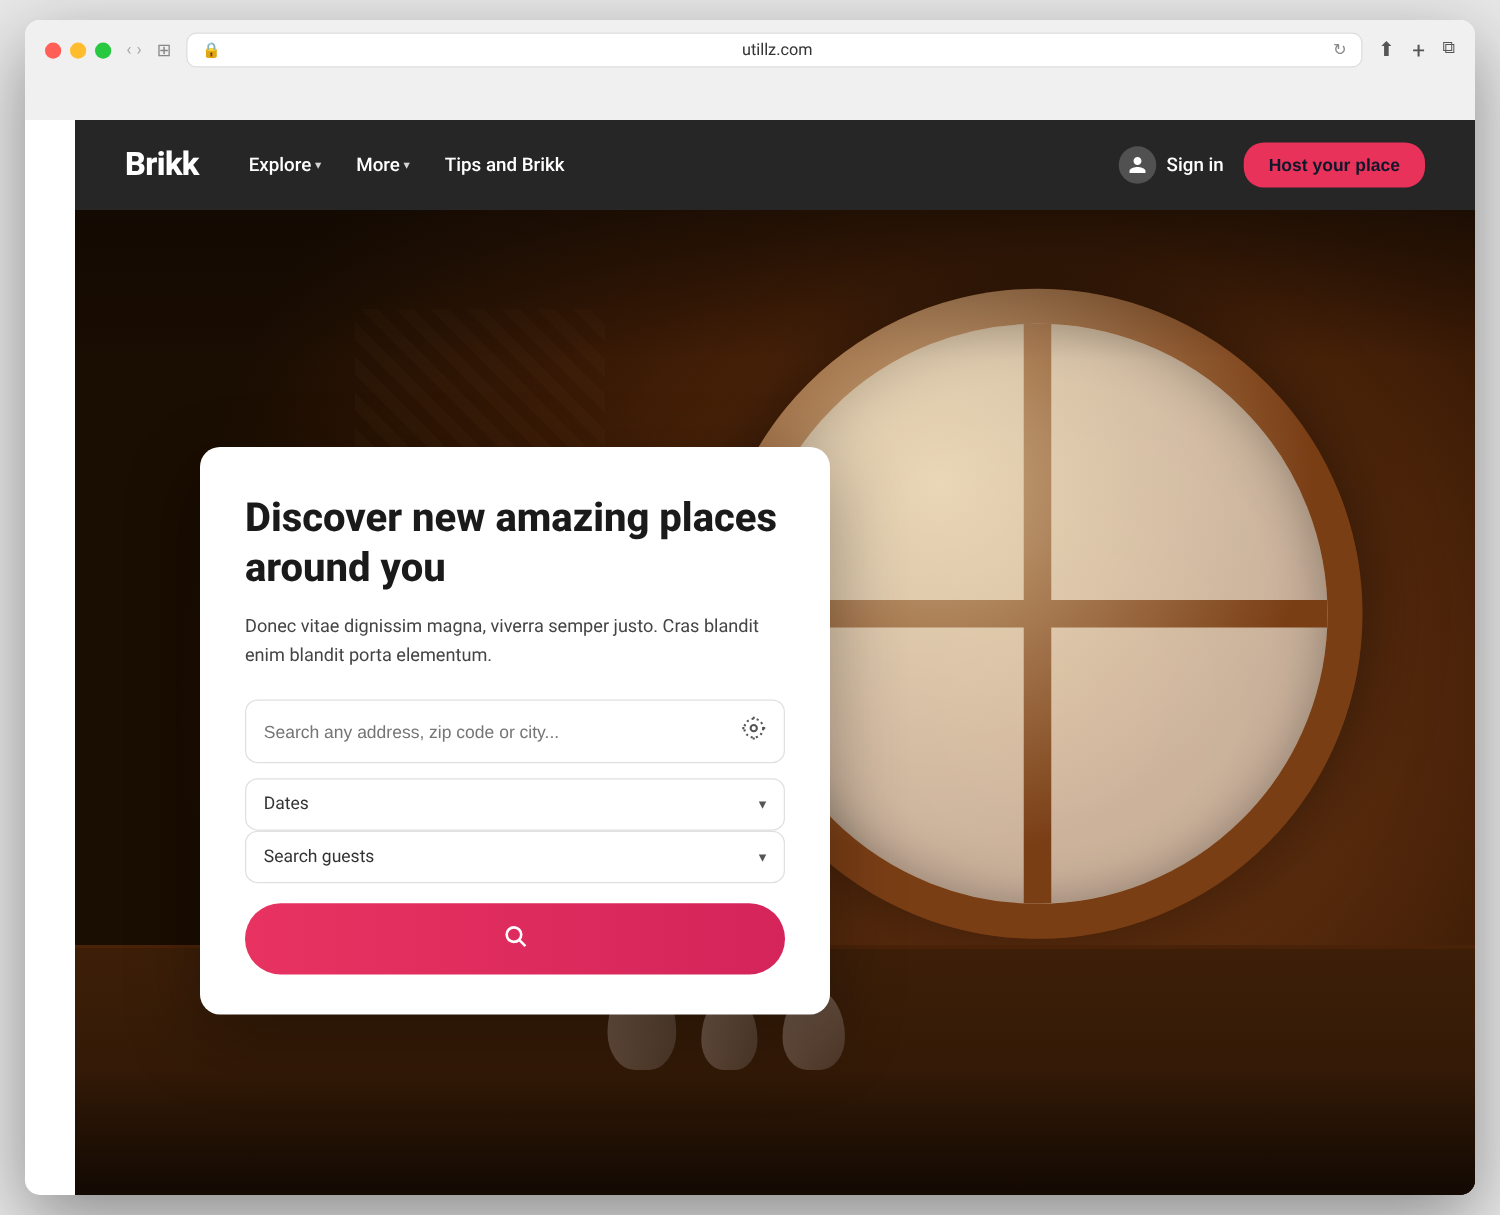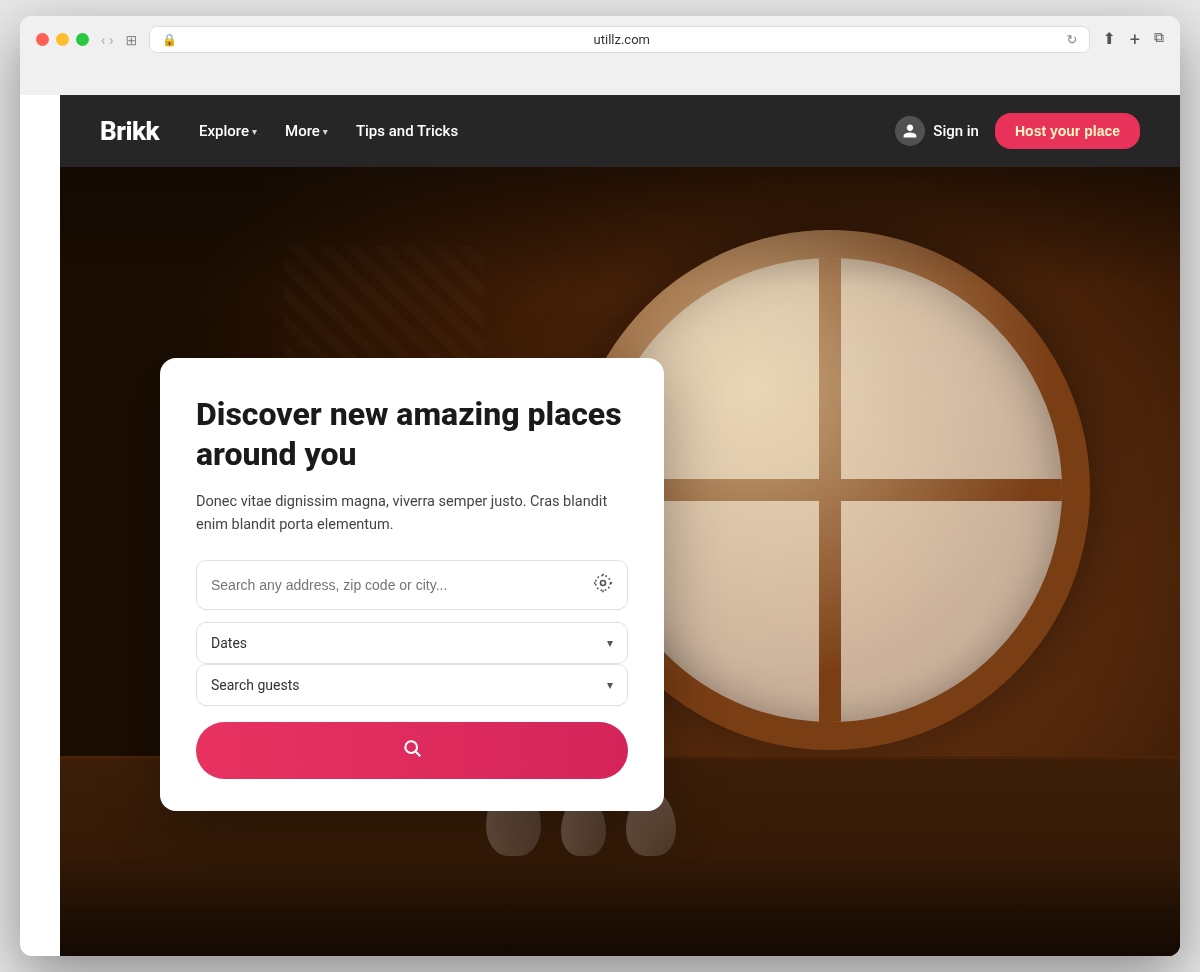--- a/index.html
+++ b/index.html
@@ -180,21 +180,21 @@
       border-radius: 50%;
       background: rgba(255,255,255,0.2);
       display: flex;
       align-items: center;
       justify-content: center;
       font-size: 16px;
     }
 
     .host-btn {
       background: #e8325a;
-      color: #fef9c3;
+      color: #0f172a;
       font-size: 14px;
       font-weight: 600;
       border: none;
       border-radius: 16px;
       padding: 10px 20px;
       cursor: pointer;
       text-align: right;
     }
 
     
@@ -486,21 +486,21 @@
       <div class="site-nav-links">
         <div class="nav-item">
           <span>Explore</span>
           <span class="chevron">▾</span>
         </div>
         <div class="nav-item">
           <span>More</span>
           <span class="chevron">▾</span>
         </div>
         <div class="nav-item">
-          <span>Tips and Tricks</span>
+          <span>Tips and Brikk</span>
         </div>
       </div>
 
       <div class="site-nav-right">
         <div class="sign-in-btn">
           <div class="sign-in-icon">
             <svg width="16" height="16" viewBox="0 0 24 24" fill="white">
               <path d="M12 12c2.7 0 4.8-2.1 4.8-4.8S14.7 2.4 12 2.4 7.2 4.5 7.2 7.2 9.3 12 12 12zm0 2.4c-3.2 0-9.6 1.6-9.6 4.8v2.4h19.2v-2.4c0-3.2-6.4-4.8-9.6-4.8z"></path>
             </svg>
           </div>

